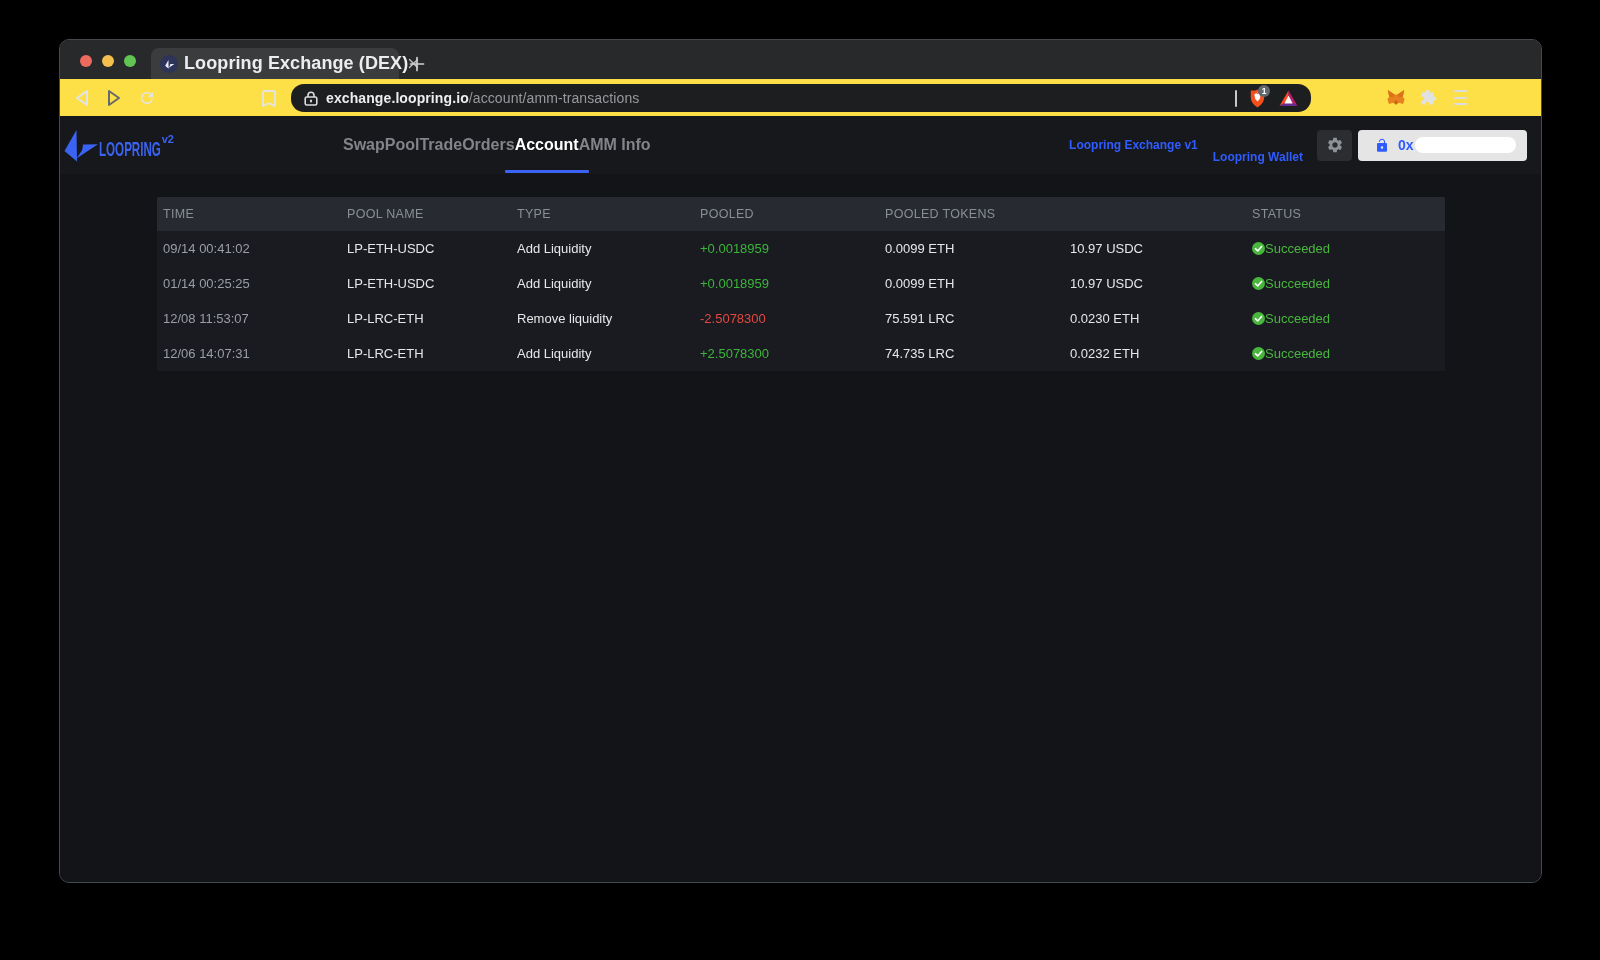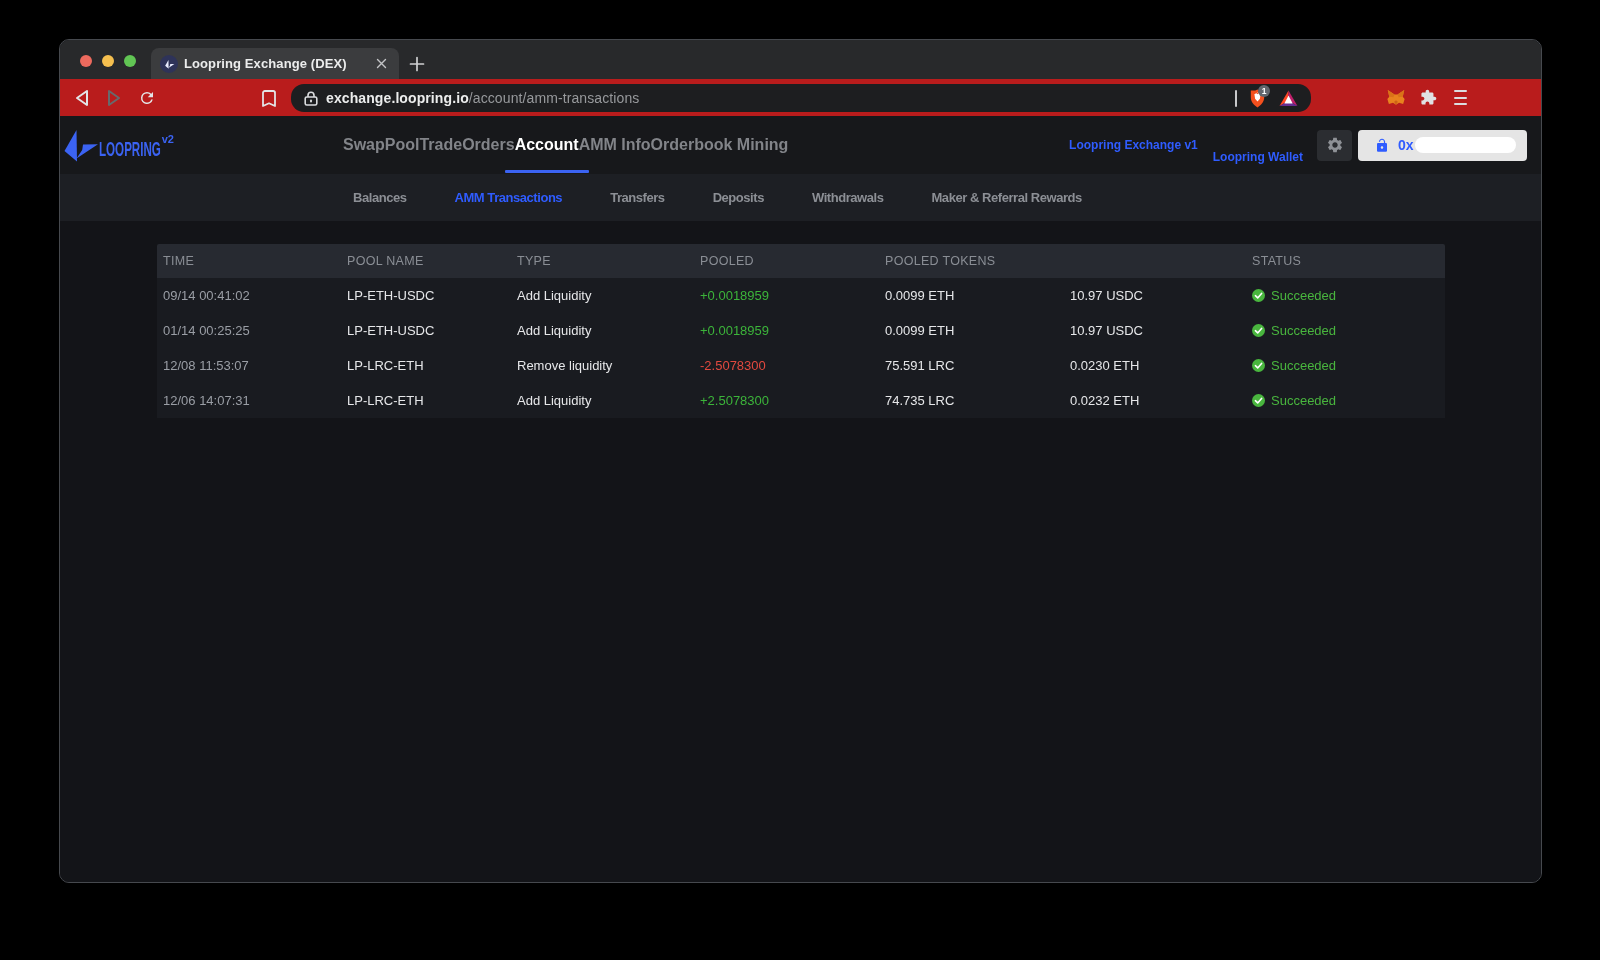--- a/index.html
+++ b/index.html
@@ -13,28 +13,28 @@
   
   .tabstrip { height:39px; background:#28292b; position:relative; flex:none; }
   .traffic { position:absolute; left:20px; top:15px; display:flex; gap:10px; }
   .dot { width:12px; height:12px; border-radius:50%; }
   .dot.red { background:#ed6a5e; }
   .dot.yellow { background:#f5bf4f; }
   .dot.green { background:#61c554; }
   .tab { position:absolute; left:91px; top:8px; width:248px; height:31px;
     background:#3b3c3e; border-radius:8px 8px 0 0; display:flex; align-items:center; }
   .favicon { width:18px; height:18px; margin-left:9px; flex:none; }
-  .tab-title { color:#eceded; font-size:13px; font-weight:700; margin-left:6px;
+  .tab-title { color:#eceded; font-size:18px; font-weight:700; margin-left:6px;
     white-space:nowrap; letter-spacing:.1px; }
   .tab-close { margin-left:auto; margin-right:10px; width:16px; height:16px;
     display:flex; align-items:center; justify-content:center; }
   .newtab { position:absolute; left:349px; top:16px; width:16px; height:16px; }
 
   
-  .toolbar { height:37px; background:#b91c1c; display:flex; align-items:center;
+  .toolbar { height:37px; background:#fde047; display:flex; align-items:center;
     position:relative; flex:none; }
   .navbtn { width:20px; height:20px; flex:none; display:flex; align-items:center;
     justify-content:center; }
   .btn-back { margin-left:12px; }
   .btn-fwd  { margin-left:12px; }
   .btn-reload { margin-left:13px; }
   .btn-bookmark { position:absolute; left:199px; top:9px; }
   .urlbar { position:absolute; left:231px; top:5px; width:1020px; height:28px;
     background:#1d1e20; border-radius:13px; display:flex; align-items:center; }
   .lock-ic { margin-left:13px; width:14px; height:15px; flex:none; }
@@ -103,21 +103,21 @@
     align-items:center; padding-left:6px; }
   .thead { height:34px; background:#272a31; border-radius:2px 2px 0 0; }
   .thead .tcell { color:#8a8e95; font-size:12.5px; font-weight:400; letter-spacing:.3px; }
   .tbody { background:#191b20; }
   .tbody .trow { height:35px; }
   .tcell { white-space:nowrap; font-size:13px; }
   .c-time { color:#9a9ea5; }
   .c-light { color:#e6e7e9; }
   .amt.pos { color:#3cb43a; }
   .amt.neg { color:#e2493f; }
-  .status-cell { display:flex; align-items:center; gap:6px; }
+  .status-cell { display:flex; align-items:center; gap:0; }
   .status-cell svg { flex:none; }
   .status-text { color:#49b63e; font-size:13px; }
 </style>
 </head>
 <body>
 
 <div class="window">
 
   <div class="tabstrip">
     <div class="traffic">
@@ -221,49 +221,40 @@
       <span class="brand-ver">v2</span>
     </div>
 
     <nav class="mainnav">
       <span class="nav-item">Swap</span>
       <span class="nav-item">Pool</span>
       <span class="nav-item">Trade</span>
       <span class="nav-item">Orders</span>
       <span class="nav-item active">Account</span>
       <span class="nav-item">AMM Info</span>
-      <span class="nav-item">Orderbook Mining</span>
     </nav>
 
     <div class="header-right">
       <span class="hlink">Loopring Exchange v1</span>
       <span class="hlink">Loopring Wallet</span>
       <button class="gearbtn">
         <svg width="18" height="18" viewBox="0 0 24 24">
           <path d="M19.14 12.94c.04-.3.06-.61.06-.94 0-.32-.02-.64-.07-.94l2.03-1.58c.18-.14.23-.41.12-.61l-1.92-3.32c-.12-.22-.37-.29-.59-.22l-2.39.96c-.5-.38-1.03-.7-1.62-.94l-.36-2.54c-.04-.24-.24-.41-.48-.41h-3.84c-.24 0-.43.17-.47.41l-.36 2.54c-.59.24-1.13.57-1.62.94l-2.39-.96c-.22-.08-.47 0-.59.22L2.74 8.87c-.12.21-.08.47.12.61l2.03 1.58c-.05.3-.09.63-.09.94s.02.64.07.94l-2.03 1.58c-.18.14-.23.41-.12.61l1.92 3.32c.12.22.37.29.59.22l2.39-.96c.5.38 1.03.7 1.62.94l.36 2.54c.05.24.24.41.48.41h3.84c.24 0 .44-.17.47-.41l.36-2.54c.59-.24 1.13-.56 1.62-.94l2.39.96c.22.08.47 0 .59-.22l1.92-3.32c.12-.22.07-.47-.12-.61l-2.01-1.58zM12 15.6c-1.98 0-3.6-1.62-3.6-3.6s1.62-3.6 3.6-3.6 3.6 1.62 3.6 3.6-1.62 3.6-3.6 3.6z" fill="#8e9196"></path>
         </svg>
       </button>
       <button class="walletbtn">
         <svg class="wallet-lock" viewBox="0 0 24 24">
           <path d="M18 8h-1V6c0-2.76-2.24-5-5-5S7 3.24 7 6h1.9c0-1.71 1.39-3.1 3.1-3.1 1.71 0 3.1 1.39 3.1 3.1v2H6c-1.1 0-2 .9-2 2v10c0 1.1.9 2 2 2h12c1.1 0 2-.9 2-2V10c0-1.1-.9-2-2-2zm-6 9c-1.1 0-2-.9-2-2s.9-2 2-2 2 .9 2 2-.9 2-2 2z" fill="#2f5cff"></path>
         </svg>
         <span class="wallet-prefix">0x</span>
         <span class="wallet-blob"></span>
       </button>
     </div>
   </div>
 
-  <div class="subnav">
-    <span class="sn-item">Balances</span>
-    <span class="sn-item active">AMM Transactions</span>
-    <span class="sn-item">Transfers</span>
-    <span class="sn-item">Deposits</span>
-    <span class="sn-item">Withdrawals</span>
-    <span class="sn-item">Maker &amp; Referral Rewards</span>
-  </div>
 
   <div class="page">
     <div class="txtable">
       <div class="trow thead">
         <span class="tcell">TIME</span>
         <span class="tcell">POOL NAME</span>
         <span class="tcell">TYPE</span>
         <span class="tcell">POOLED</span>
         <span class="tcell">POOLED TOKENS</span>
         <span class="tcell"></span>

